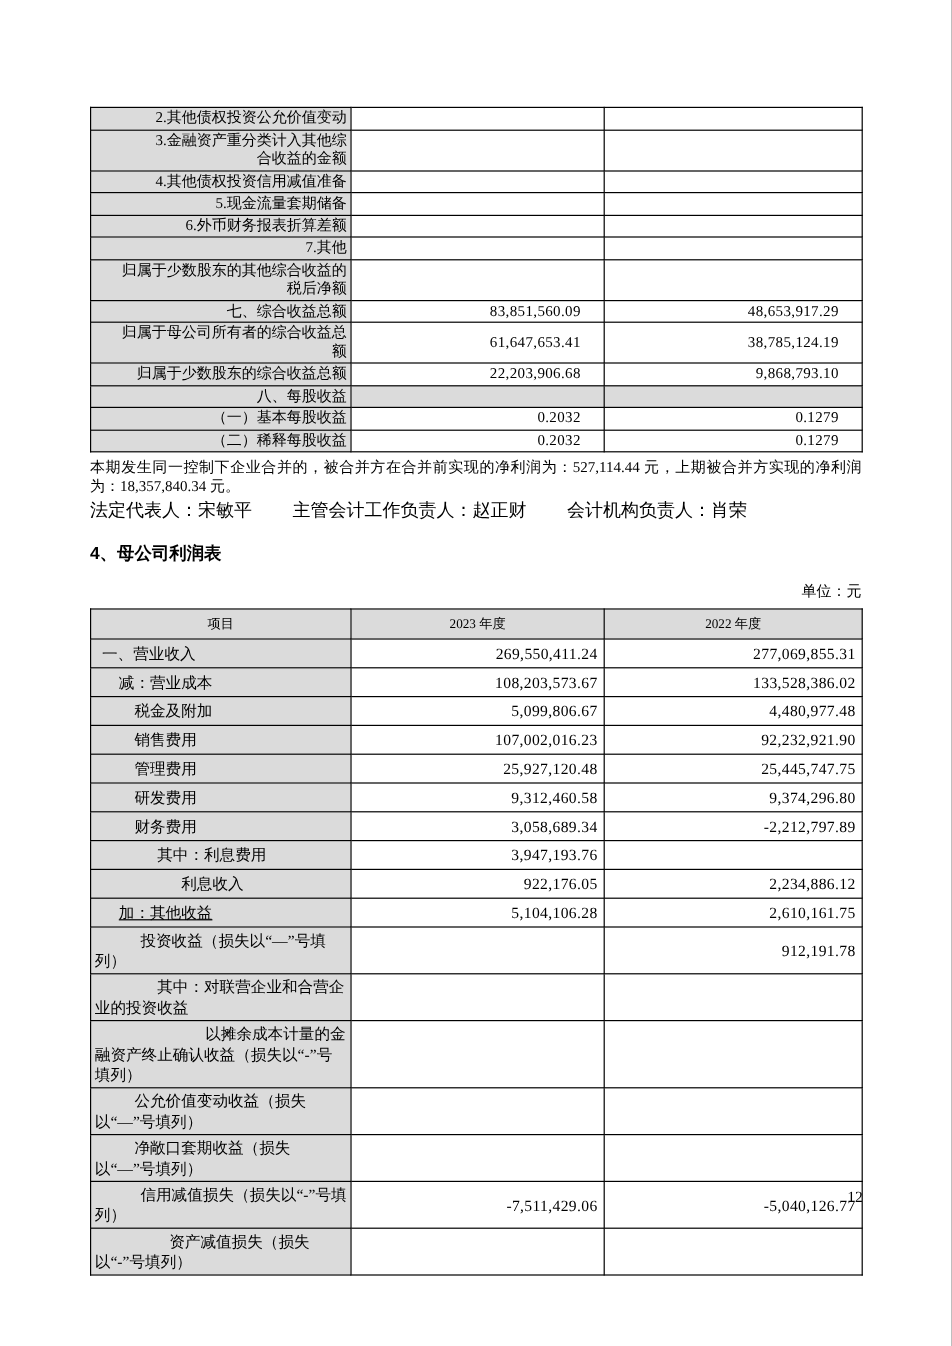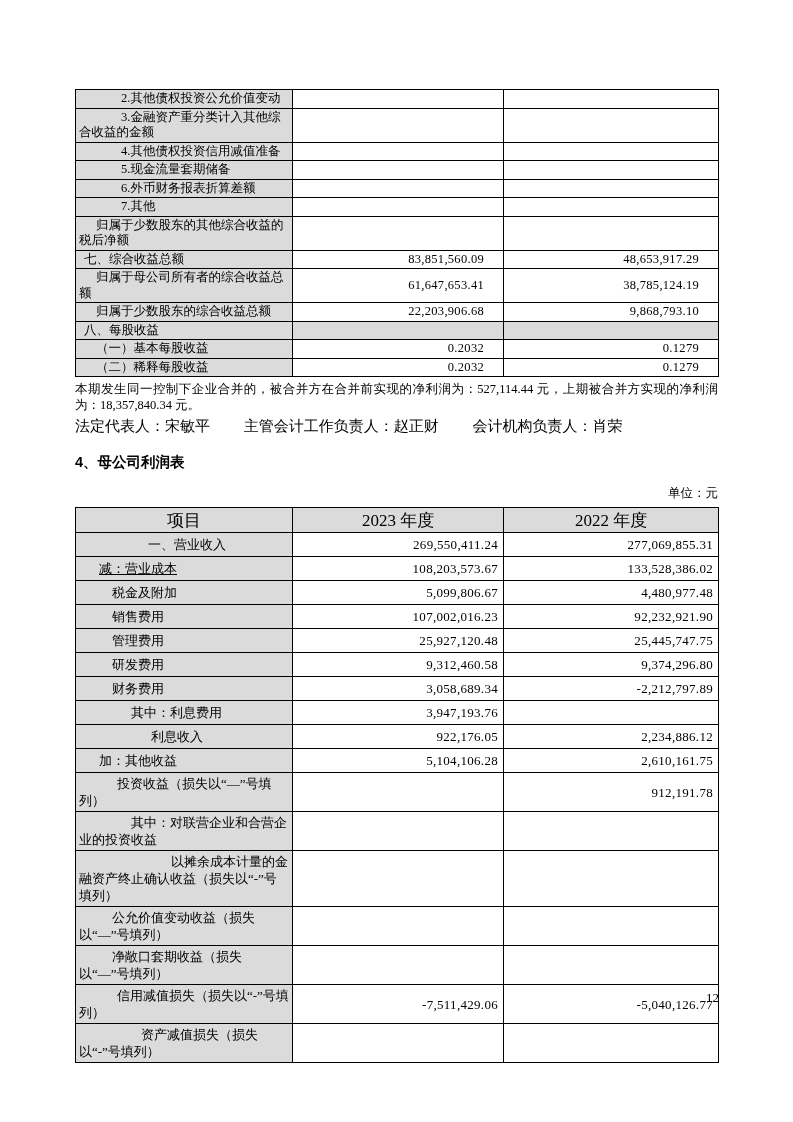--- a/index.html
+++ b/index.html
@@ -19,26 +19,26 @@
     width:643px;
   }
   table.fin td, table.fin th{
     border:1px solid #000;
     vertical-align:middle;
     overflow:hidden;
     word-break:break-all;
   }
   
   .t1 td{font-size:12.5px;line-height:15.5px;height:15px;padding:1px 3px;}
-  .t1 td.lab{background:#dbdbdb;text-align:left;}
+  .t1 td.lab{background:#dbdbdb;text-align:right;}
   .t1 td.val{text-align:right;padding-right:19px;letter-spacing:.3px;}
   .t1 tr.gray-row td{background:#dbdbdb;}
   
   .t2 th{
-    background:#dbdbdb;font-weight:normal;font-size:17px;
+    background:#dbdbdb;font-weight:normal;font-size:11px;
     height:20px;padding:2px 1px;text-align:center;line-height:17px;
   }
   .t2 td{font-size:13px;line-height:17px;height:19px;padding:2px 3px;}
   .t2 td.lab{background:#dbdbdb;text-align:left;}
   .t2 td.val{text-align:right;padding-right:5px;letter-spacing:.3px;}
 
   .note{
     margin:4px 0 0 0;
     font-size:12.5px;line-height:16px;
     text-align:justify;
@@ -166,26 +166,26 @@
       </colgroup>
     <thead>
       <tr>
         <th>项目</th>
         <th>2023 年度</th>
         <th>2022 年度</th>
       </tr>
     </thead>
     <tbody id="t2body">
         <tr>
-          <td class="lab" style="text-indent: 6px; text-align: center;">一、营业收入</td>
+          <td class="lab" style="text-indent: 6px;">一、营业收入</td>
           <td class="val">269,550,411.24</td>
           <td class="val">277,069,855.31</td>
         </tr>
         <tr>
-          <td class="lab" style="text-indent: 20px; text-decoration: underline;">减：营业成本</td>
+          <td class="lab" style="text-indent: 20px;">减：营业成本</td>
           <td class="val">108,203,573.67</td>
           <td class="val">133,528,386.02</td>
         </tr>
         <tr>
           <td class="lab" style="text-indent: 33px; font-family: Liberation Serif, serif;">税金及附加</td>
           <td class="val">5,099,806.67</td>
           <td class="val">4,480,977.48</td>
         </tr>
         <tr>
           <td class="lab" style="text-indent: 33px;">销售费用</td>
@@ -211,21 +211,21 @@
           <td class="lab" style="text-indent: 52px;">其中：利息费用</td>
           <td class="val">3,947,193.76</td>
           <td class="val"></td>
         </tr>
         <tr>
           <td class="lab" style="text-indent: 72px;">利息收入</td>
           <td class="val">922,176.05</td>
           <td class="val">2,234,886.12</td>
         </tr>
         <tr>
-          <td class="lab" style="text-indent: 20px;">加：其他收益</td>
+          <td class="lab" style="text-indent: 20px; text-decoration: underline;">加：其他收益</td>
           <td class="val">5,104,106.28</td>
           <td class="val">2,610,161.75</td>
         </tr>
         <tr>
           <td class="lab" style="text-indent: 38px;">投资收益（损失以“—”号填列）</td>
           <td class="val"></td>
           <td class="val">912,191.78</td>
         </tr>
         <tr>
           <td class="lab" style="text-indent: 52px;">其中：对联营企业和合营企业的投资收益</td>

